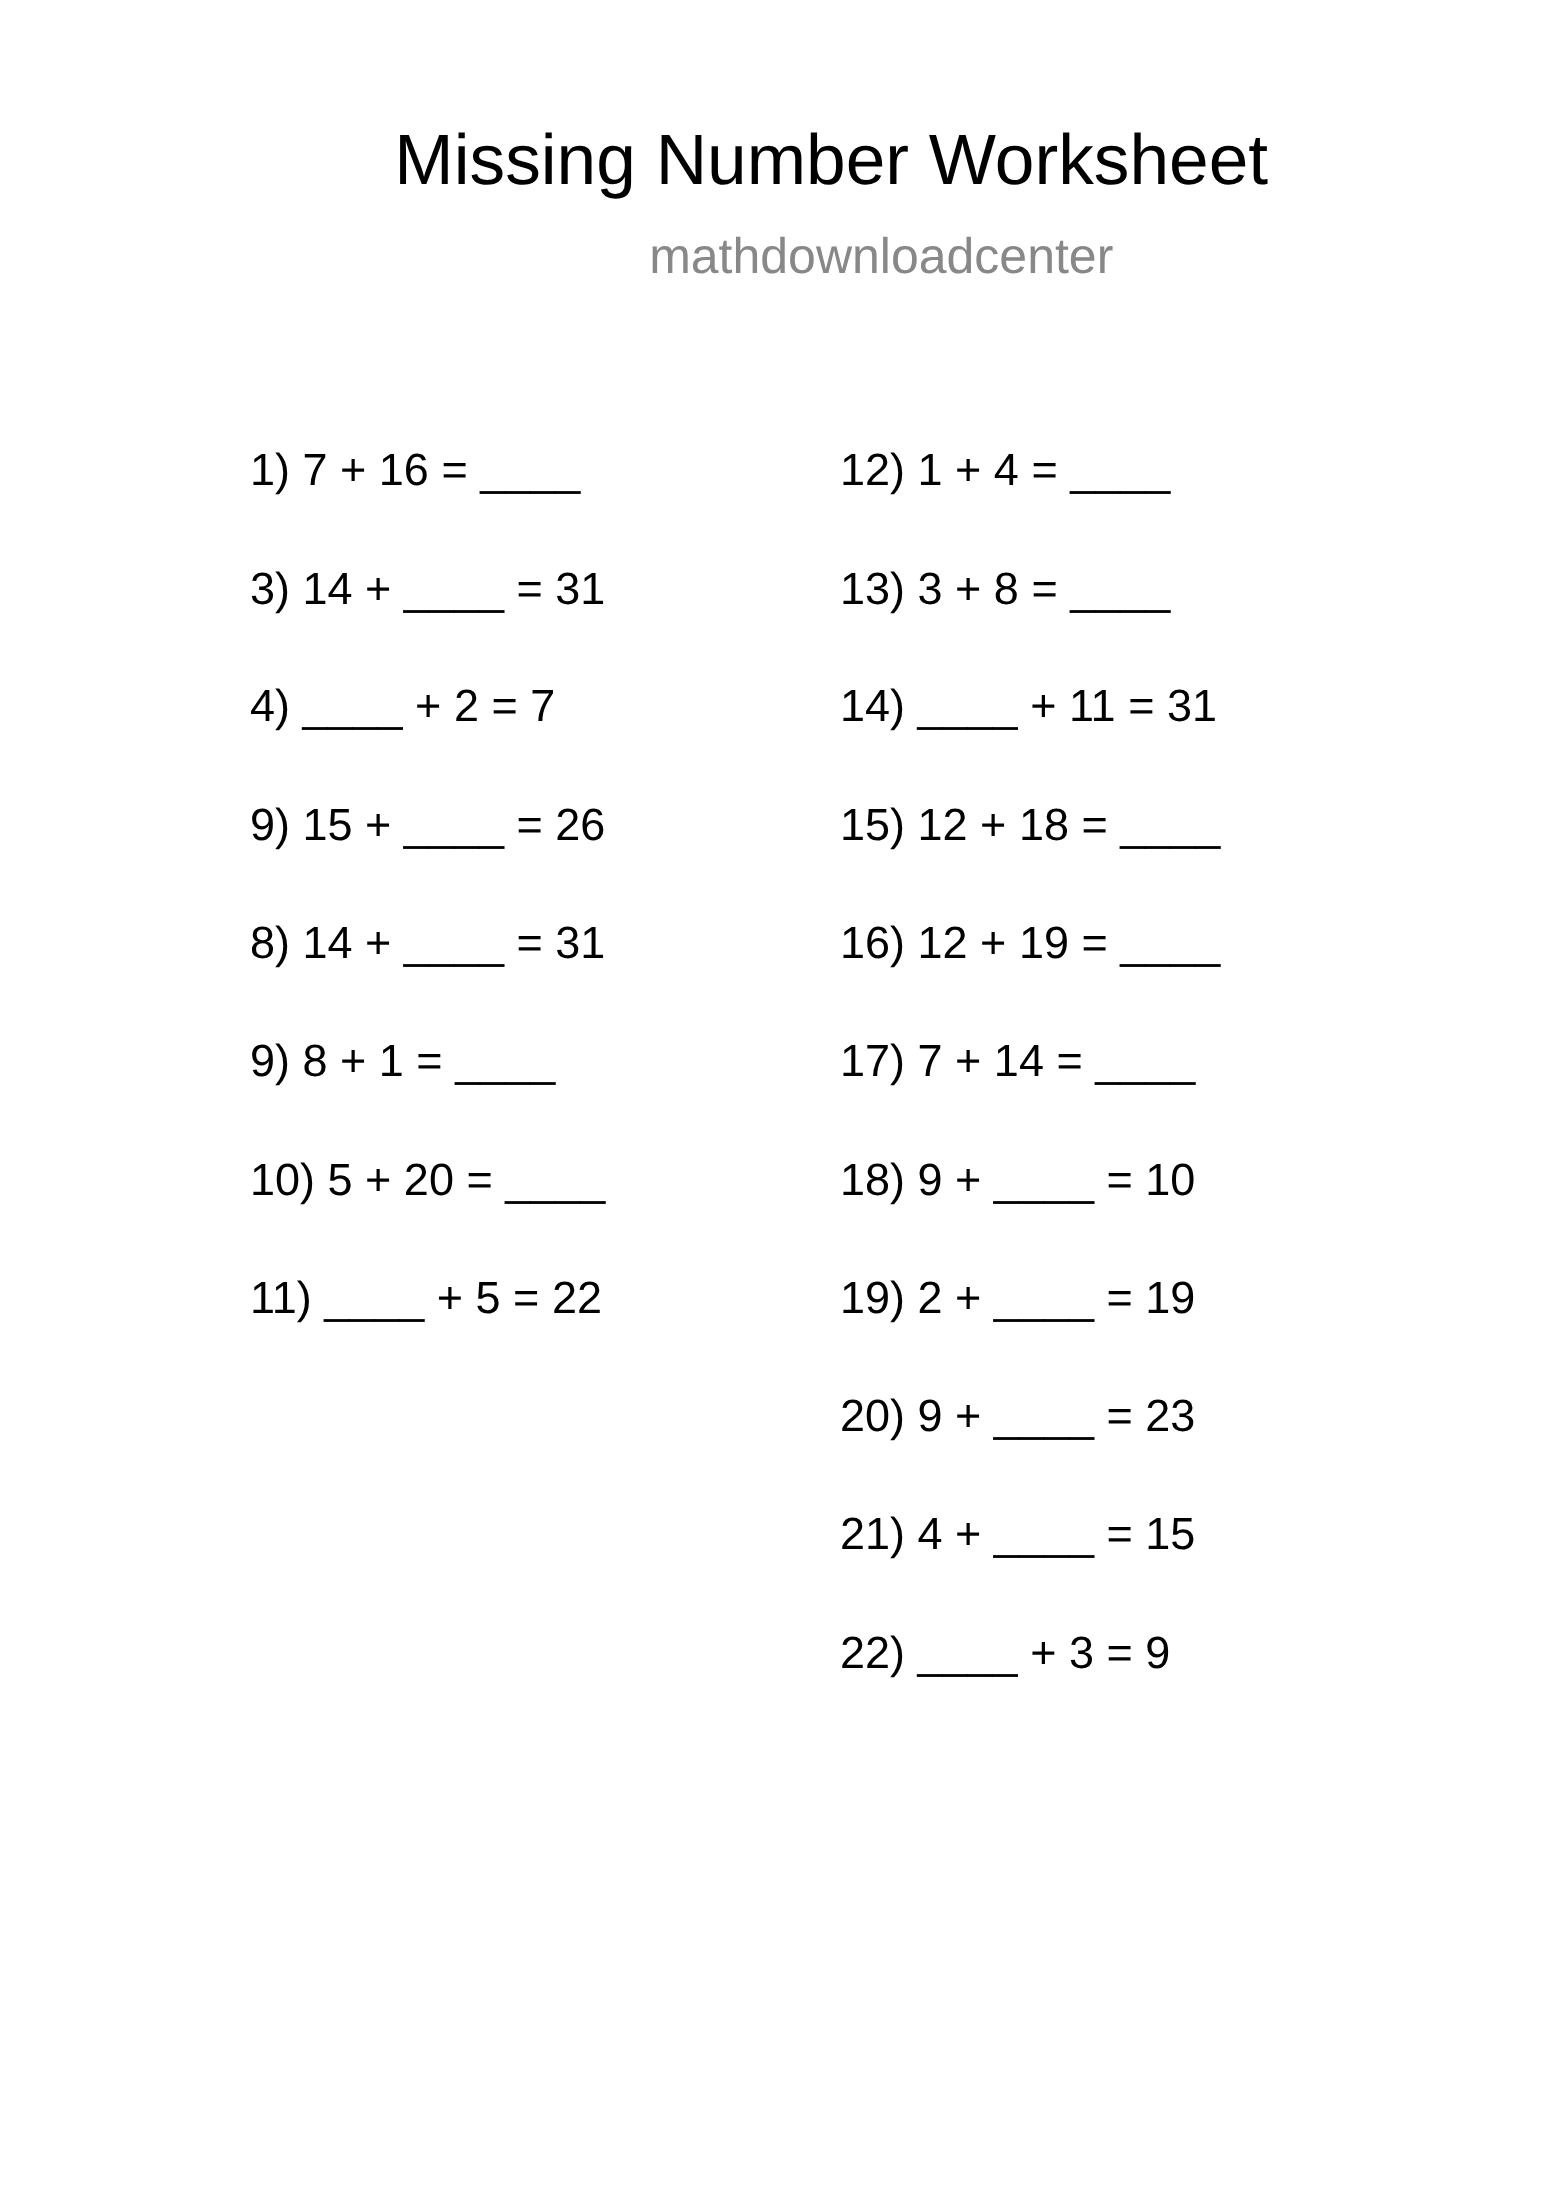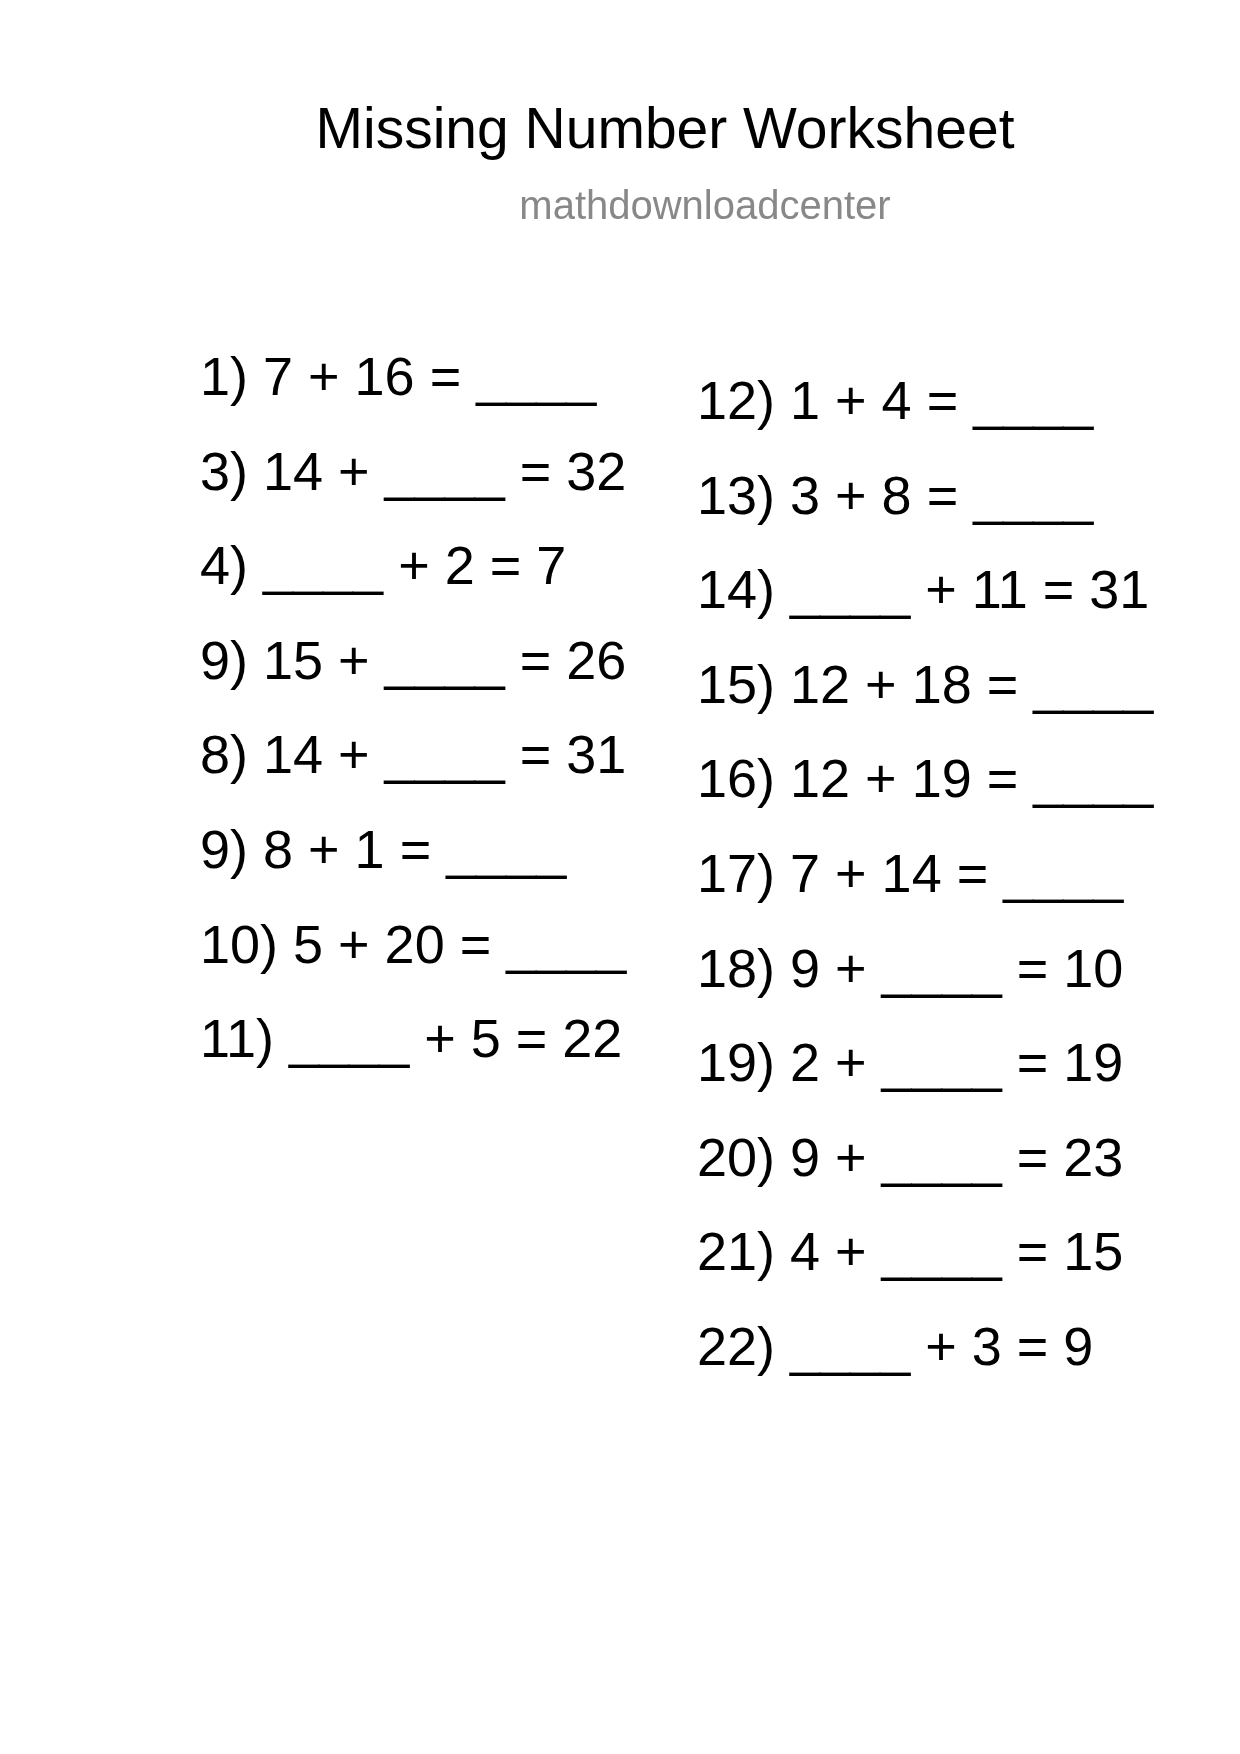--- a/index.html
+++ b/index.html
@@ -34,39 +34,39 @@
     text-align: center;
     font-size: 40px;
     line-height: 46px;
     color: #888888;
   }
   .column {
     position: absolute;
     top: 348px;
   }
   .col-left { left: 200px; }
-  .col-right { left: 697px; margin-top: 24px; }
+  .col-right { left: 672px; }
   .problem {
     height: 94.6px;
-    font-size: 54px;
+    font-size: 36px;
     line-height: 56px;
     white-space: pre;
     color: #000000;
   }
 </style>
 </head>
 <body>
 
 <div>
   <div class="title">Missing Number Worksheet</div>
   <div class="subtitle">mathdownloadcenter</div>
 
   <div class="column col-left">
     <div class="problem">1) 7 + 16 = ____</div>
-    <div class="problem">3) 14 + ____ = 32</div>
+    <div class="problem">3) 14 + ____ = 31</div>
     <div class="problem">4) ____ + 2 = 7</div>
     <div class="problem">9) 15 + ____ = 26</div>
     <div class="problem">8) 14 + ____ = 31</div>
     <div class="problem">9) 8 + 1 = ____</div>
     <div class="problem">10) 5 + 20 = ____</div>
     <div class="problem">11) ____ + 5 = 22</div>
   </div>
 
   <div class="column col-right">
     <div class="problem">12) 1 + 4 = ____</div>

